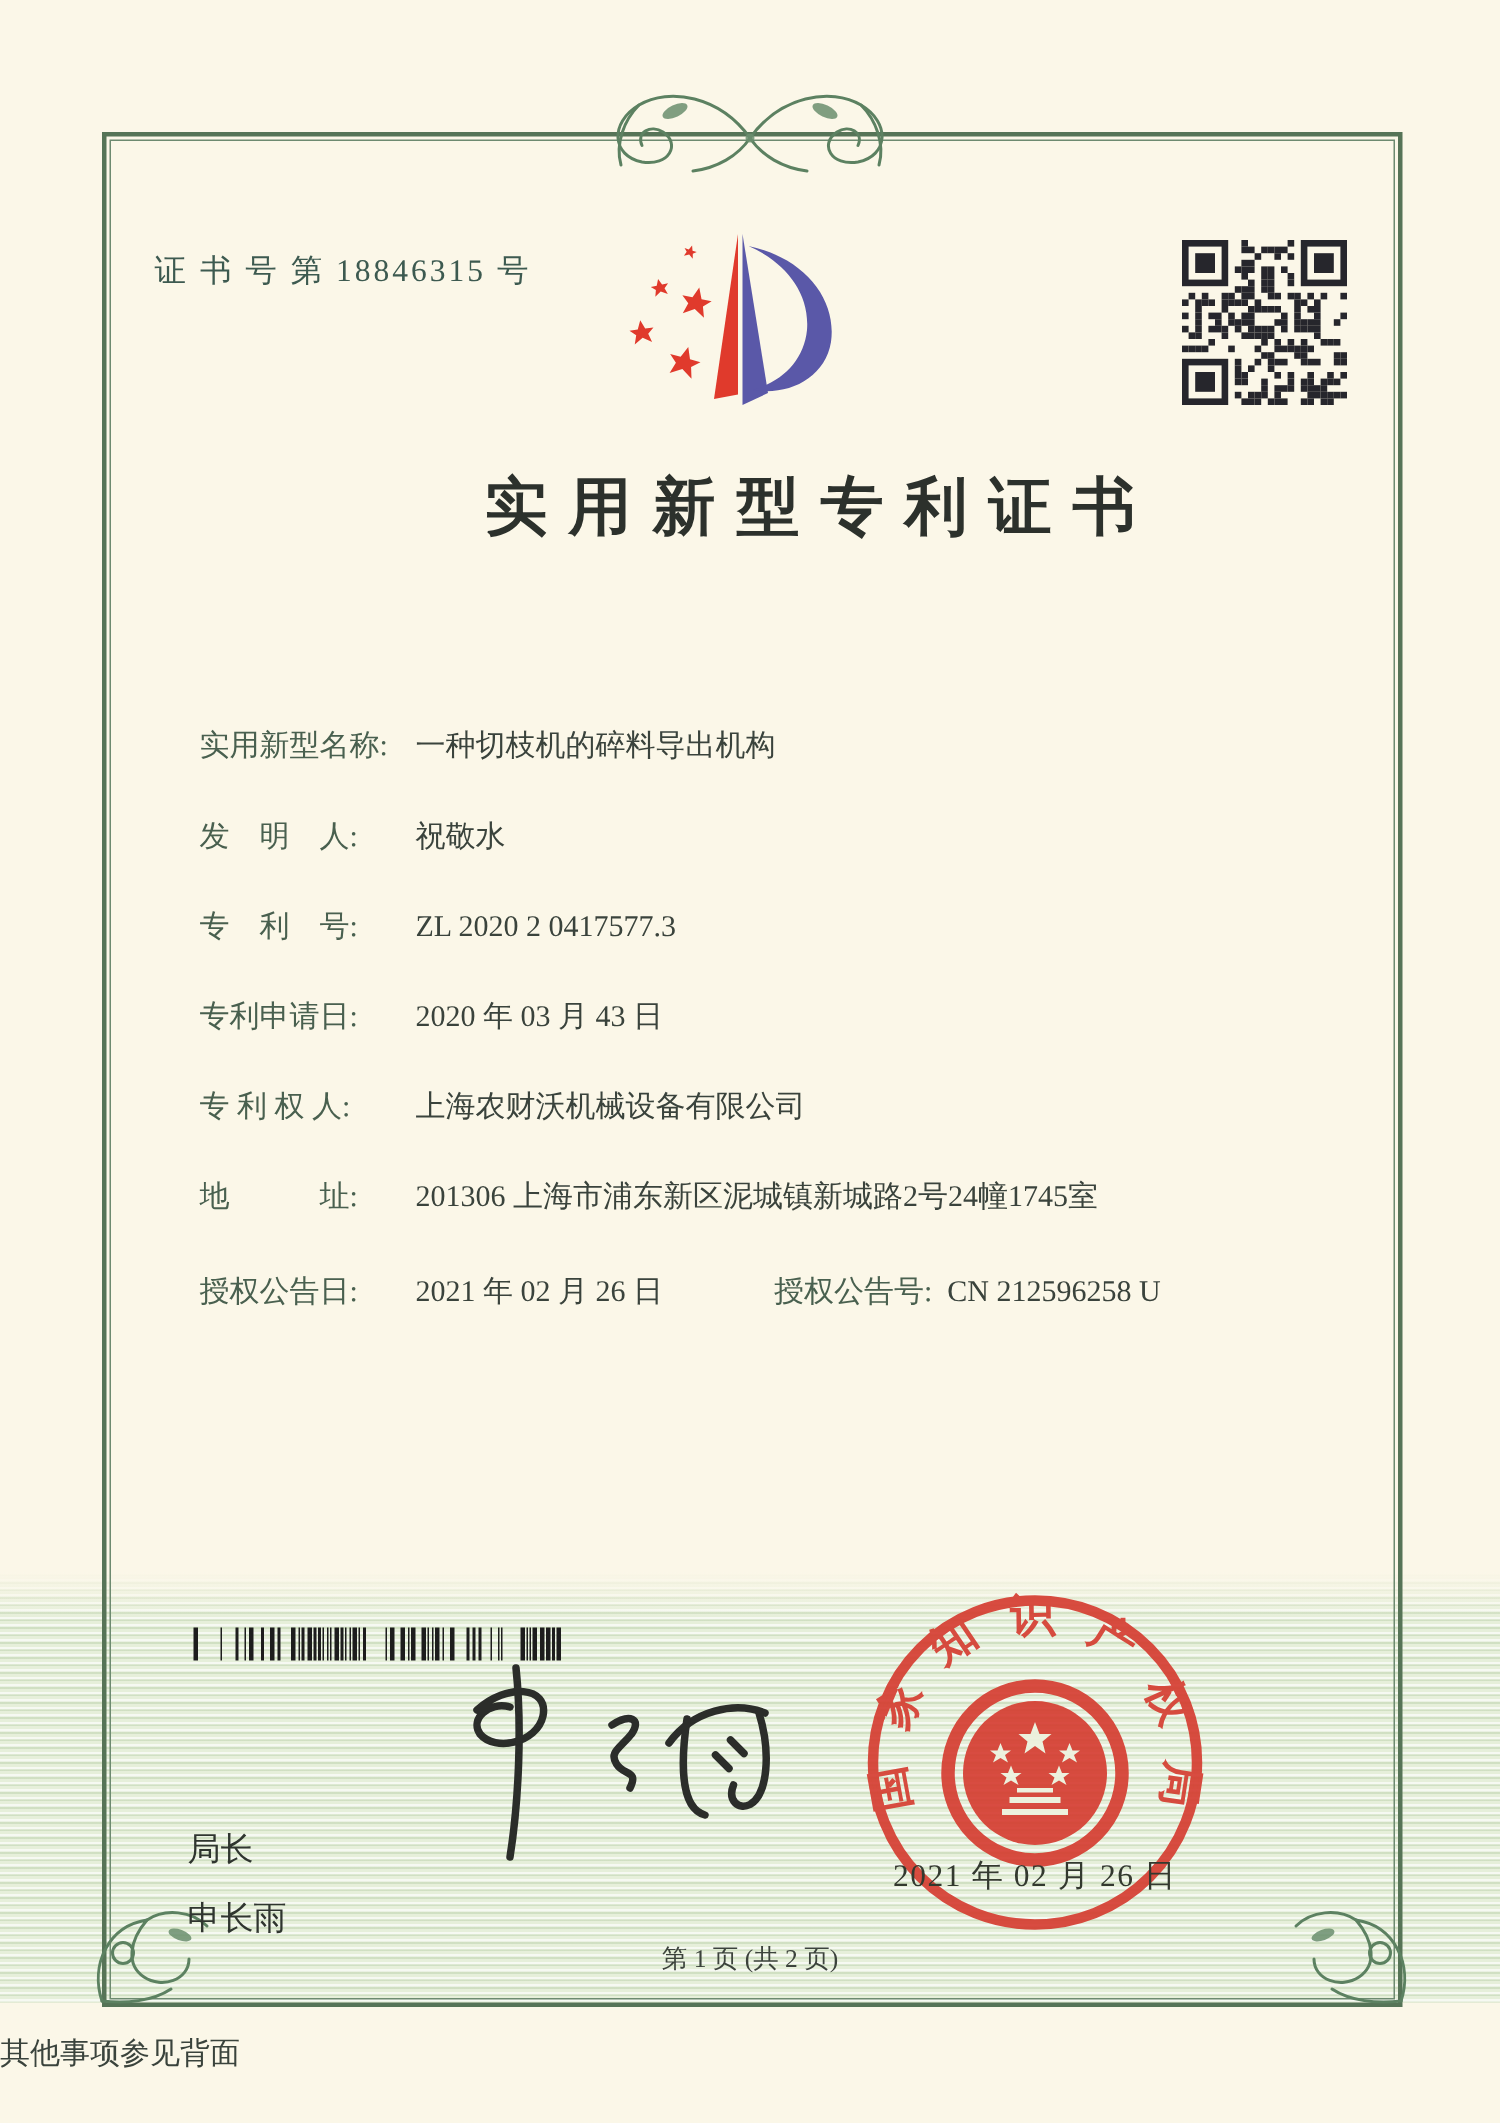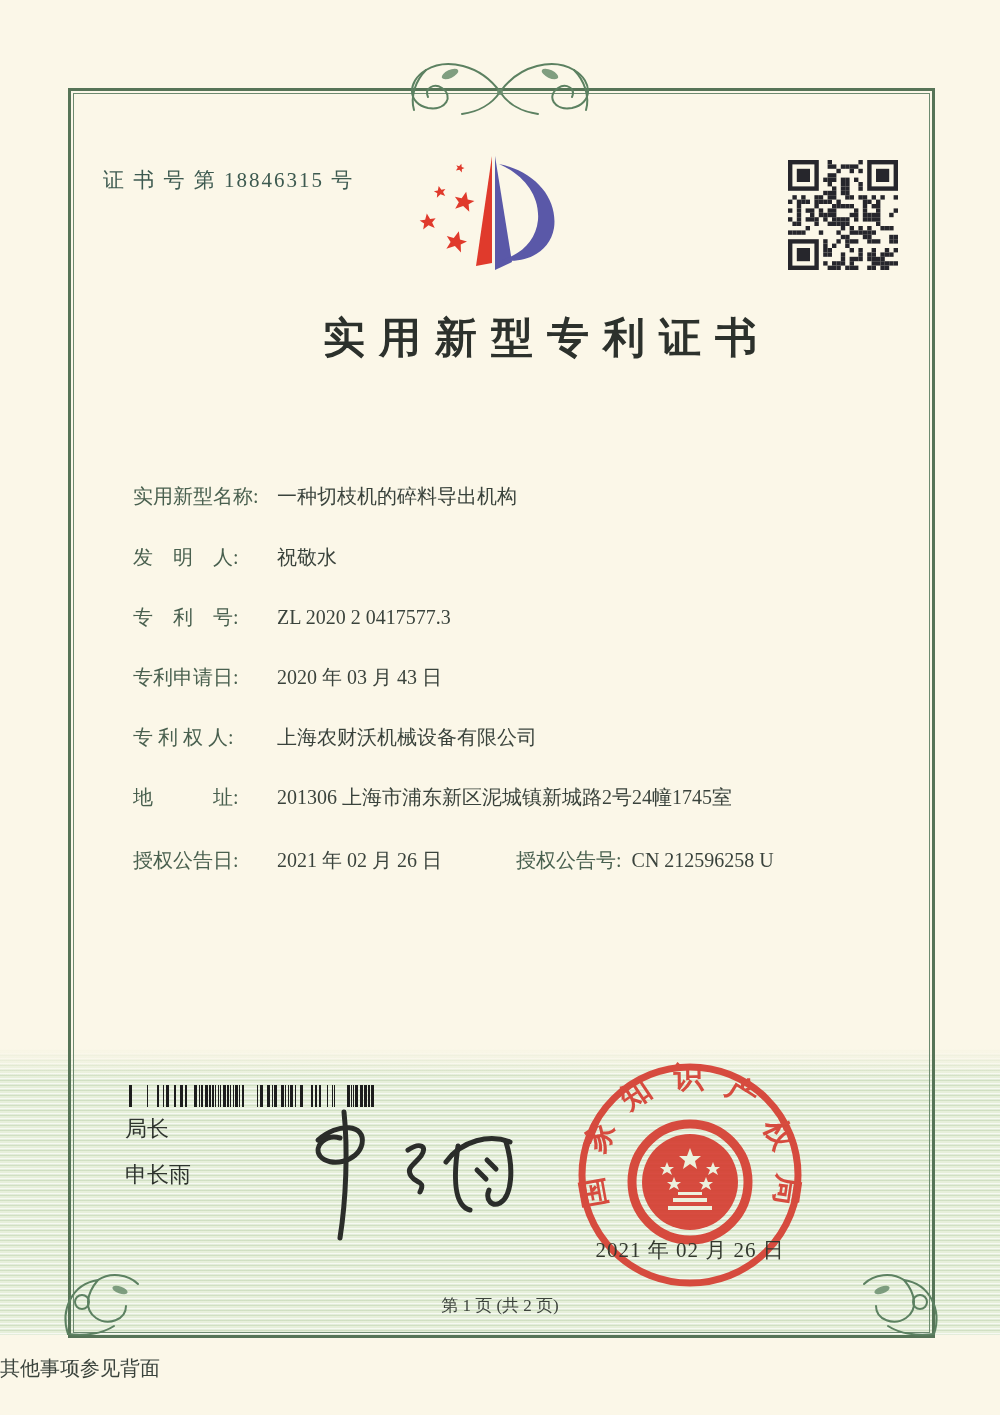--- a/index.html
+++ b/index.html
@@ -35,21 +35,21 @@
   .cert-no{position:absolute;left:103px;top:166px;font-size:21px;letter-spacing:2px;color:#3d5a50;z-index:4;}
   .title{position:absolute;left:0;top:310px;width:100%;text-align:center;
     font-size:42px;font-weight:600;letter-spacing:14px;color:#2c312c;z-index:4;padding-left:47px;}
   .field-row{position:absolute;left:123px;font-size:20px;z-index:4;white-space:pre;}
   .field-label{color:#49604f;display:inline-block;min-width:134px;margin-top:24px;}
   .field-value{color:#3a433c;margin-left:10px;}
   .grant-pair2{margin-left:74px;}
   .paras{position:absolute;left:123px;top:842px;width:757px;z-index:4;
     font-size:20px;line-height:39px;color:#3a433c;text-align:justify;}
   .paras p{margin:0;text-indent:2em;}
-  .role-block{position:absolute;left:125px;top:1106px;z-index:4;font-size:22px;color:#2f352f;line-height:46px;}
+  .role-block{position:absolute;left:125px;top:1210px;z-index:4;font-size:22px;color:#2f352f;line-height:46px;}
   .seal-date{position:absolute;left:575px;top:1236px;width:230px;text-align:center;
     font-size:21px;color:#33392f;z-index:5;letter-spacing:1px;}
   .page-no{position:absolute;left:0;top:1294px;width:100%;text-align:center;font-size:17px;color:#3c433c;z-index:4;}
   .back-note{position:absolute;left:0;top:1355px;width:100%;text-align:left;font-size:20px;color:#3a433c;z-index:4;}
   
   .logo{position:absolute;left:402px;top:150px;z-index:4;}
   .qr{position:absolute;left:788px;top:160px;z-index:4;}
   .barcode{position:absolute;left:127px;top:1084px;z-index:4;}
   .signature{position:absolute;left:258px;top:1100px;z-index:4;}
   .seal{position:absolute;left:575px;top:1060px;z-index:5;opacity:.9;}

